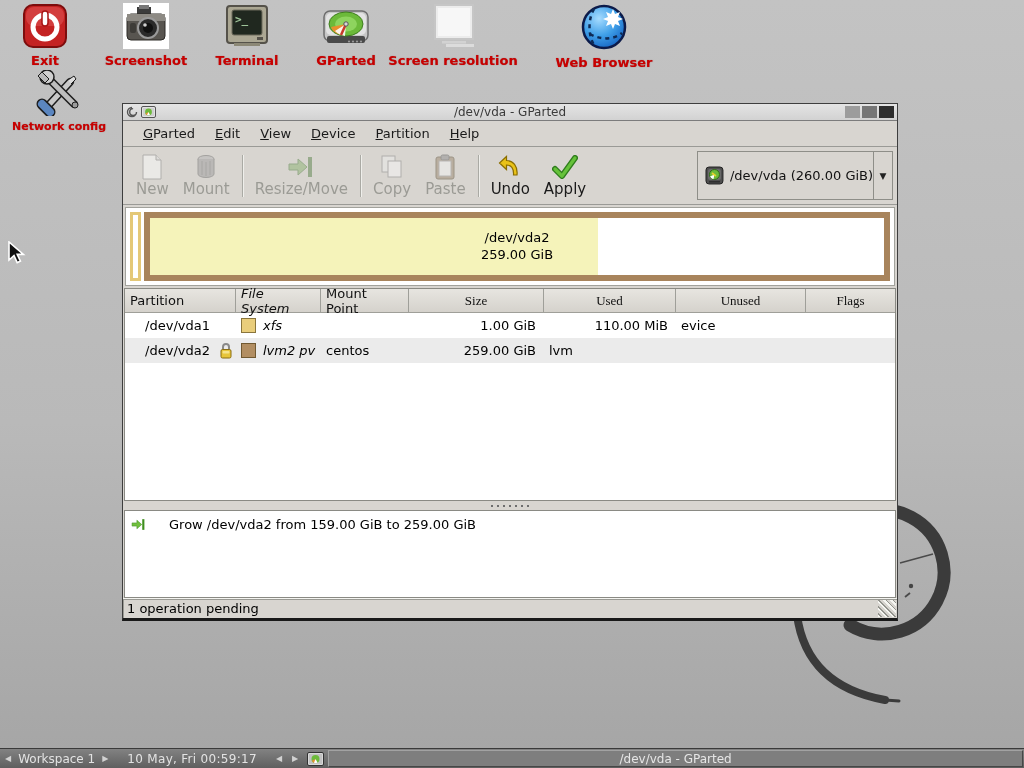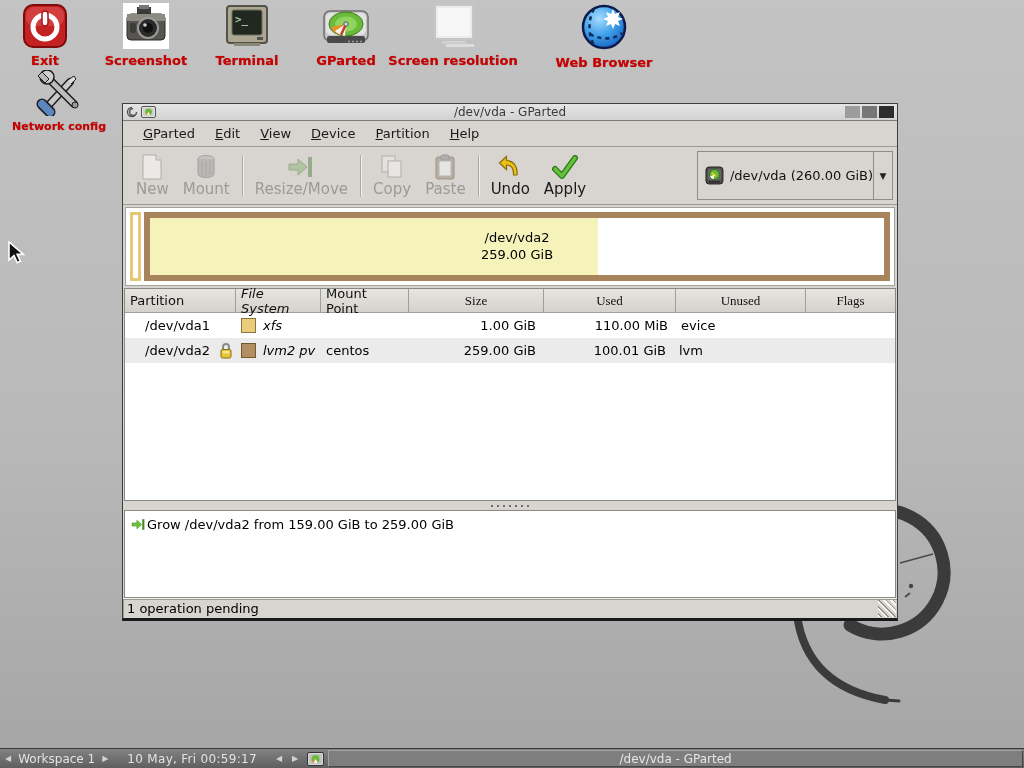--- a/index.html
+++ b/index.html
@@ -92,21 +92,21 @@
   .fsswatch { width:15px; height:15px; border:1px solid rgba(60,45,10,.55); margin-right:7px; flex:0 0 auto; }
   .lock { position:absolute; right:3px; top:4px; }
   .tfill { flex:1; background:#fff; }
 
   
   .splitter { height:9px; background:#d8d5d0; display:flex; align-items:center; justify-content:center; }
   .dots { width:46px; height:4px;
           background-image:radial-gradient(circle,#6d6d6d 1.1px,transparent 1.3px);
           background-size:6px 4px; background-position:center; }
   .ops { flex:1; background:#fff; margin:0 1px; border:1px solid #8a8a84; padding:6px 6px; font-size:13px; color:#000; }
-  .opitem { display:flex; align-items:center; gap:1px; }
+  .opitem { display:flex; align-items:center; gap:23px; }
   .statusbar { height:20px; background:#d8d5d0; border-top:1px solid #f4f4f0;
                box-shadow:inset 1px 1px 0 #9a9a94; display:flex; align-items:center;
                padding-left:4px; font-size:13px; color:#000; position:relative; }
   .grip { position:absolute; right:1px; top:1px; bottom:1px; width:18px;
           background:repeating-linear-gradient(45deg,#f6f6f2 0 2px,#94948e 2px 3px,#d8d5d0 3px 5px); }
 
   
   .taskbar { position:absolute; left:0; bottom:0; width:1024px; height:20px;
              background:linear-gradient(#828282,#5f5f5f); border-top:1px solid #3a3a3a;
              display:flex; align-items:center; color:#e3e3e3; font-size:12px; z-index:5; }
@@ -392,21 +392,20 @@
           <rect x="2" y="7.5" width="10" height="8.5" rx="1.5" fill="#e7c53a" stroke="#8a6d10"></rect>
           <rect x="3.5" y="9" width="7" height="2.5" rx="1" fill="#f6e38a"></rect>
         </svg>
       </div>
       <div class="td c1">
         <span class="fsswatch" style="background-color: rgb(178, 142, 98);"></span>
         <span>lvm2 pv</span>
       </div>
       <div class="td c2">centos</div>
       <div class="td c3 right">259.00 GiB</div>
-      <div class="td c5 right">100.01 GiB</div>
       <div class="td c6">lvm</div>
     </div>
 
     <div class="tfill"></div>
   </div>
 
   <div class="splitter">
     <div class="dots"></div>
   </div>
 

